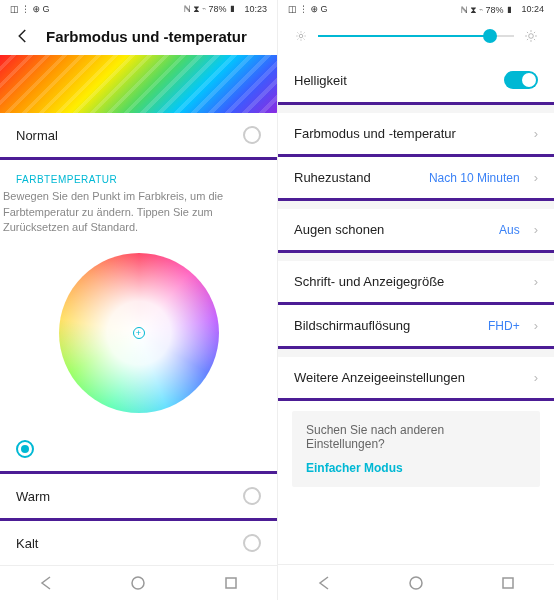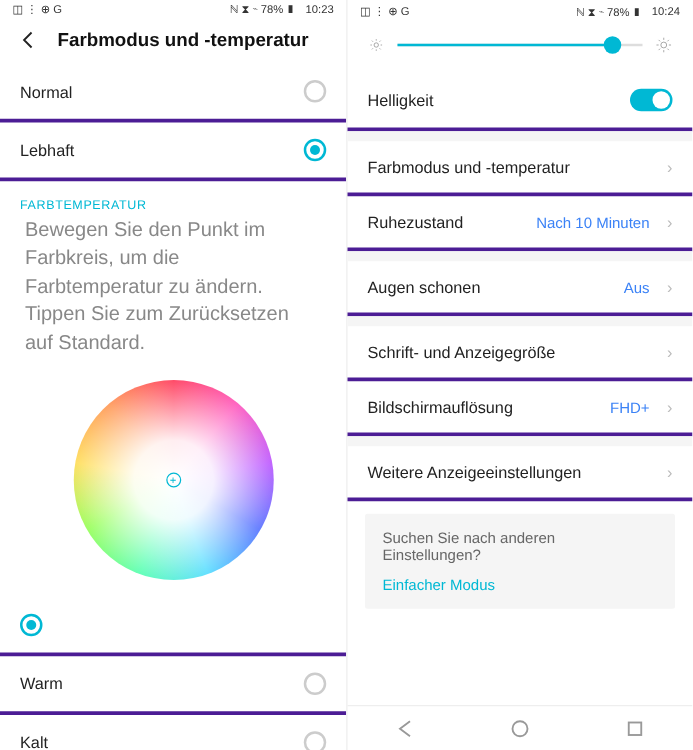--- a/index.html
+++ b/index.html
@@ -16,39 +16,39 @@
 .rainbow::after{content:"";position:absolute;inset:0;background:repeating-linear-gradient(135deg,transparent 0 8px,rgba(255,255,255,.15) 8px 12px)}
 .row{display:flex;align-items:center;padding:13px 16px;font-size:13px;color:#222;border-bottom:3px solid #4c1d95}
 .row.noborder{border-bottom:none}
 .row .lbl{flex:1}
 .row .val{color:#3b82f6;font-size:12px;margin-right:14px}
 .chev{color:#bbb;font-size:13px}
 .radio{width:18px;height:18px;border:2px solid #ccc;border-radius:50%;position:relative}
 .radio.sel{border-color:#00b8d4}
 .radio.sel::after{content:"";position:absolute;inset:3px;background:#00b8d4;border-radius:50%}
 .sect-hdr{padding:14px 16px 4px;font-size:10px;color:#00b8d4;letter-spacing:.5px}
-.sect-desc{padding:0 20px 10px;font-size:16px;color:#888;line-height:1.4}
+.sect-desc{padding:0 3px 10px;font-size:11px;color:#888;line-height:1.4}
 .wheel-wrap{display:flex;justify-content:center;padding:8px 0 14px}
 .wheel{width:160px;height:160px;border-radius:50%;background:conic-gradient(#ff4d6a,#ff66c2,#c266ff,#6680ff,#66e0ff,#66ffb8,#9eff66,#ffe066,#ffa066,#ff4d6a);position:relative}
 .wheel::before{content:"";position:absolute;inset:0;border-radius:50%;background:radial-gradient(circle,#fff 0%,rgba(255,255,255,.9) 28%,rgba(255,255,255,0) 70%)}
 .wheel-pt{position:absolute;left:50%;top:50%;width:12px;height:12px;margin:-6px 0 0 -6px;border:1.5px solid #00b8d4;border-radius:50%;background:transparent}
 .wheel-pt::after{content:"+";position:absolute;left:50%;top:50%;transform:translate(-50%,-52%);font-size:9px;color:#00b8d4}
 .subhdr{padding:12px 16px 6px;font-size:12.5px;color:#333}
 .slider-row{display:flex;align-items:center;padding:6px 16px 10px;gap:10px}
 .sun{width:14px;height:14px;color:#888}
 .slider{flex:1;height:24px;position:relative}
 .track{position:absolute;left:0;right:0;top:50%;height:2px;background:#ddd;transform:translateY(-50%)}
 .fill{position:absolute;left:0;top:50%;height:2px;background:#00b8d4;transform:translateY(-50%)}
 .thumb{position:absolute;top:50%;width:14px;height:14px;background:#00b8d4;border-radius:50%;transform:translate(-50%,-50%)}
 .toggle{width:34px;height:18px;background:#00b8d4;border-radius:9px;position:relative}
 .toggle::after{content:"";position:absolute;right:2px;top:2px;width:14px;height:14px;background:#fff;border-radius:50%}
 .spacer{height:8px;background:#f5f5f5}
 .card{margin:10px 14px;background:#f5f5f5;border-radius:2px;padding:12px 14px}
 .card-q{font-size:12px;color:#666;margin-bottom:10px}
-.card-link{font-size:12px;color:#00b8d4;font-weight:400}
+.card-link{font-size:12px;color:#00b8d4;font-weight:700}
 .navbar{margin-top:auto;height:36px;display:flex;justify-content:space-around;align-items:center;border-top:1px solid #eee}
 svg{display:block}
 </style>
 </head>
 <body>
 
 <div class="screen">
   <div class="statusbar">
     <div class="sb-l">
         <span>◫ ⋮ ⊕ G</span>
@@ -59,24 +59,20 @@
     <svg class="back" viewBox="0 0 24 24">
         <path d="M15 4l-8 8 8 8" stroke="#222" stroke-width="2" fill="none"></path>
       </svg>
     <div class="title">Farbmodus und -temperatur</div>
   </div>
   <div class="rainbow"></div>
 
   <div class="row">
     <span class="lbl">Normal</span>
     <span class="radio"></span>
-  </div>
-  <div class="row">
-    <span class="lbl">Lebhaft</span>
-    <span class="radio sel"></span>
   </div>
 
   <div class="sect-hdr">FARBTEMPERATUR</div>
   <div class="sect-desc">Bewegen Sie den Punkt im Farbkreis, um die Farbtemperatur zu ändern. Tippen Sie zum Zurücksetzen auf Standard.</div>
   <div class="wheel-wrap">
     <div class="wheel">
       <div class="wheel-pt"></div>
     </div>
   </div>
 

